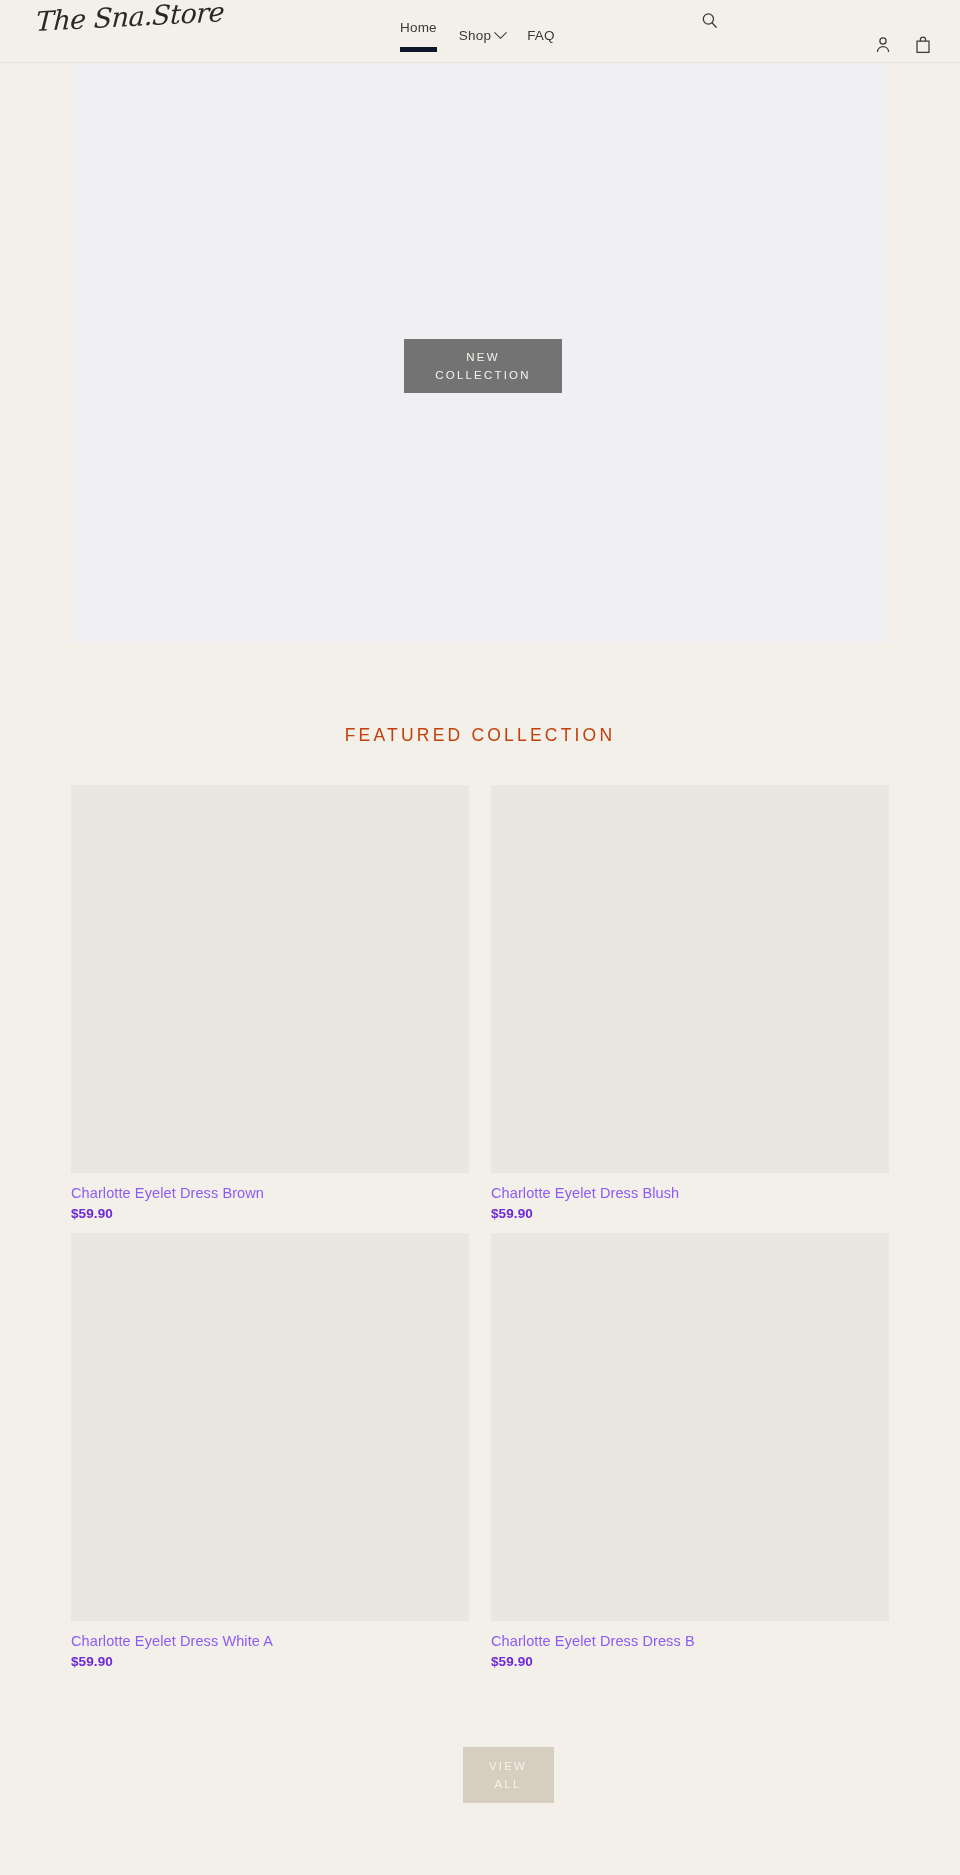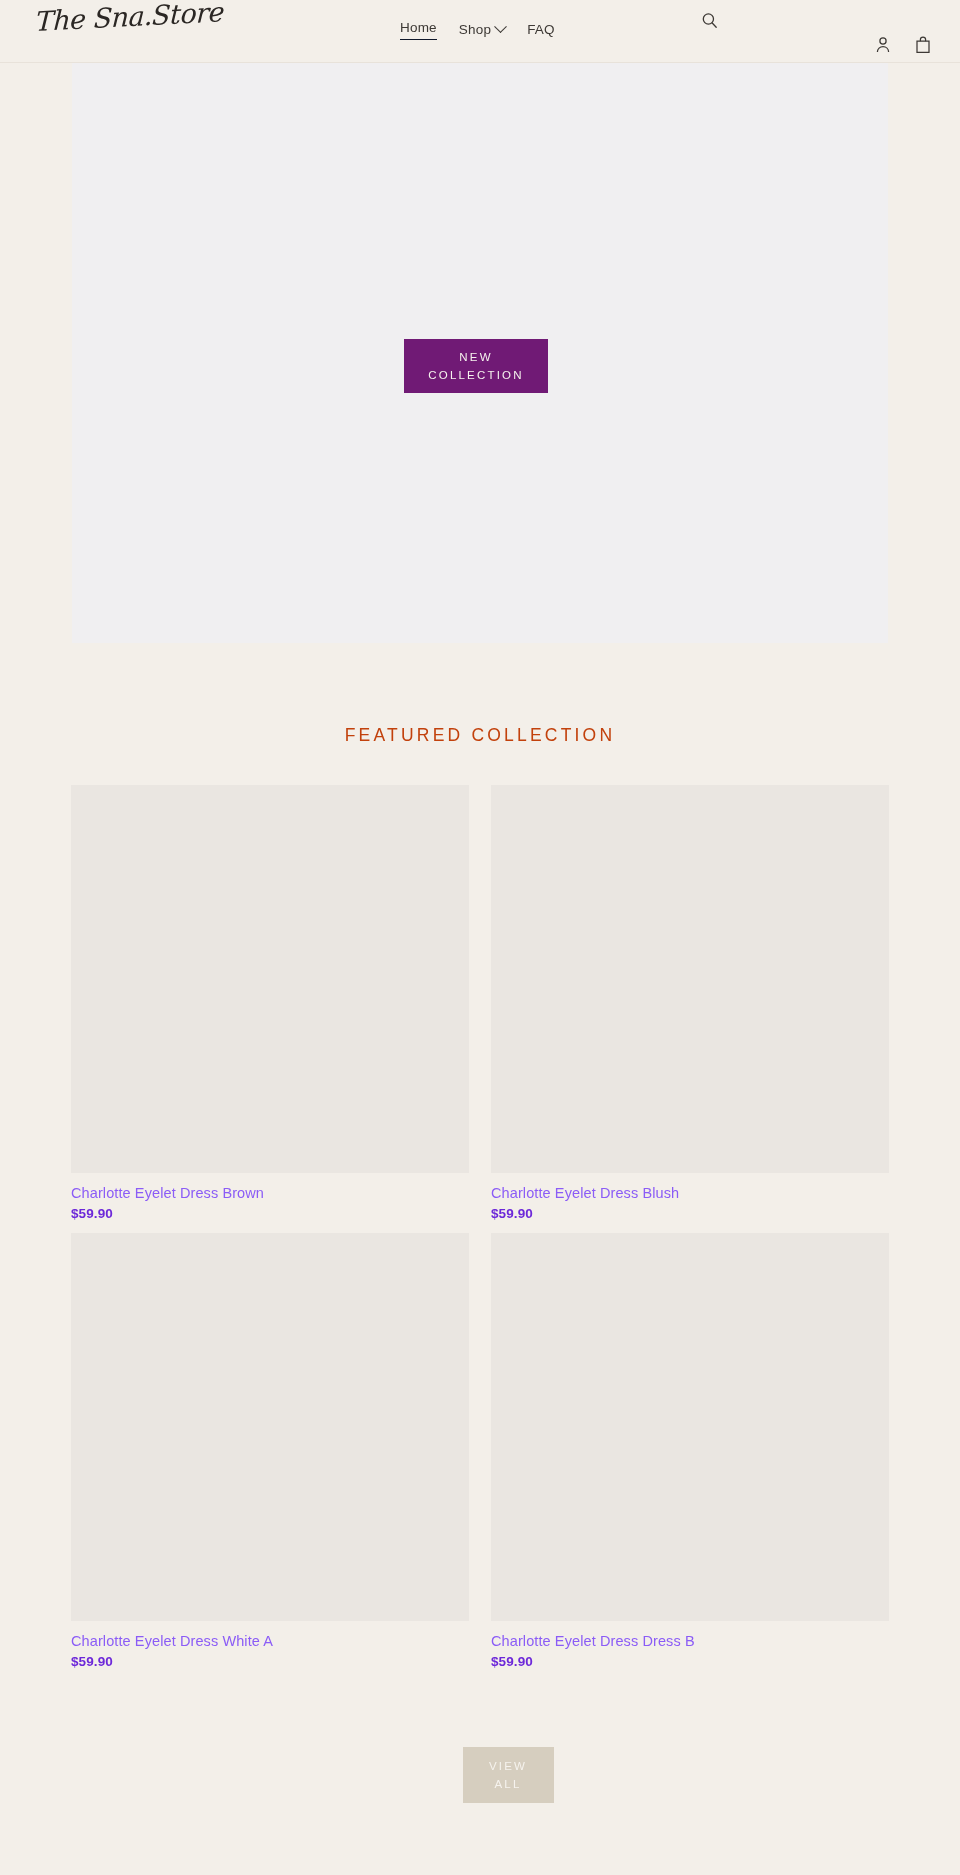--- a/index.html
+++ b/index.html
@@ -46,22 +46,22 @@
     color: #3D3935;
     letter-spacing: 0.2px;
     line-height: 18px;
     cursor: pointer;
     white-space: nowrap;
     display: flex;
     align-items: center;
     gap: 5px;
   }
   .nav-item.active {
-    border-bottom: 1px solid #0f172a;
-    padding-bottom: 2px;
+    border-bottom: 5px solid #0f172a;
+    padding-bottom: 10px;
   }
   .chev {
     display: inline-block;
     width: 9px;
     height: 9px;
     border-right: 1.4px solid #3D3935;
     border-bottom: 1.4px solid #3D3935;
     transform: rotate(45deg) translate(-2px,-2px);
   }
   .search-btn {
@@ -88,23 +88,23 @@
     left: 72px;
     top: 63px;
     width: 816px;
     height: 580px;
     background: #F0EFF1;
   }
   .hero-cta {
     position: absolute;
     left: 332px;
     top: 276px;
-    width: 144px;
+    width: 158px;
     height: 54px;
-    background: #701a75;
+    background: #737373;
     display: flex;
     flex-direction: column;
     align-items: center;
     justify-content: center;
     cursor: pointer;
     border: none;
   }
   .hero-cta span {
     display: block;
     color: #F6F3EE;

